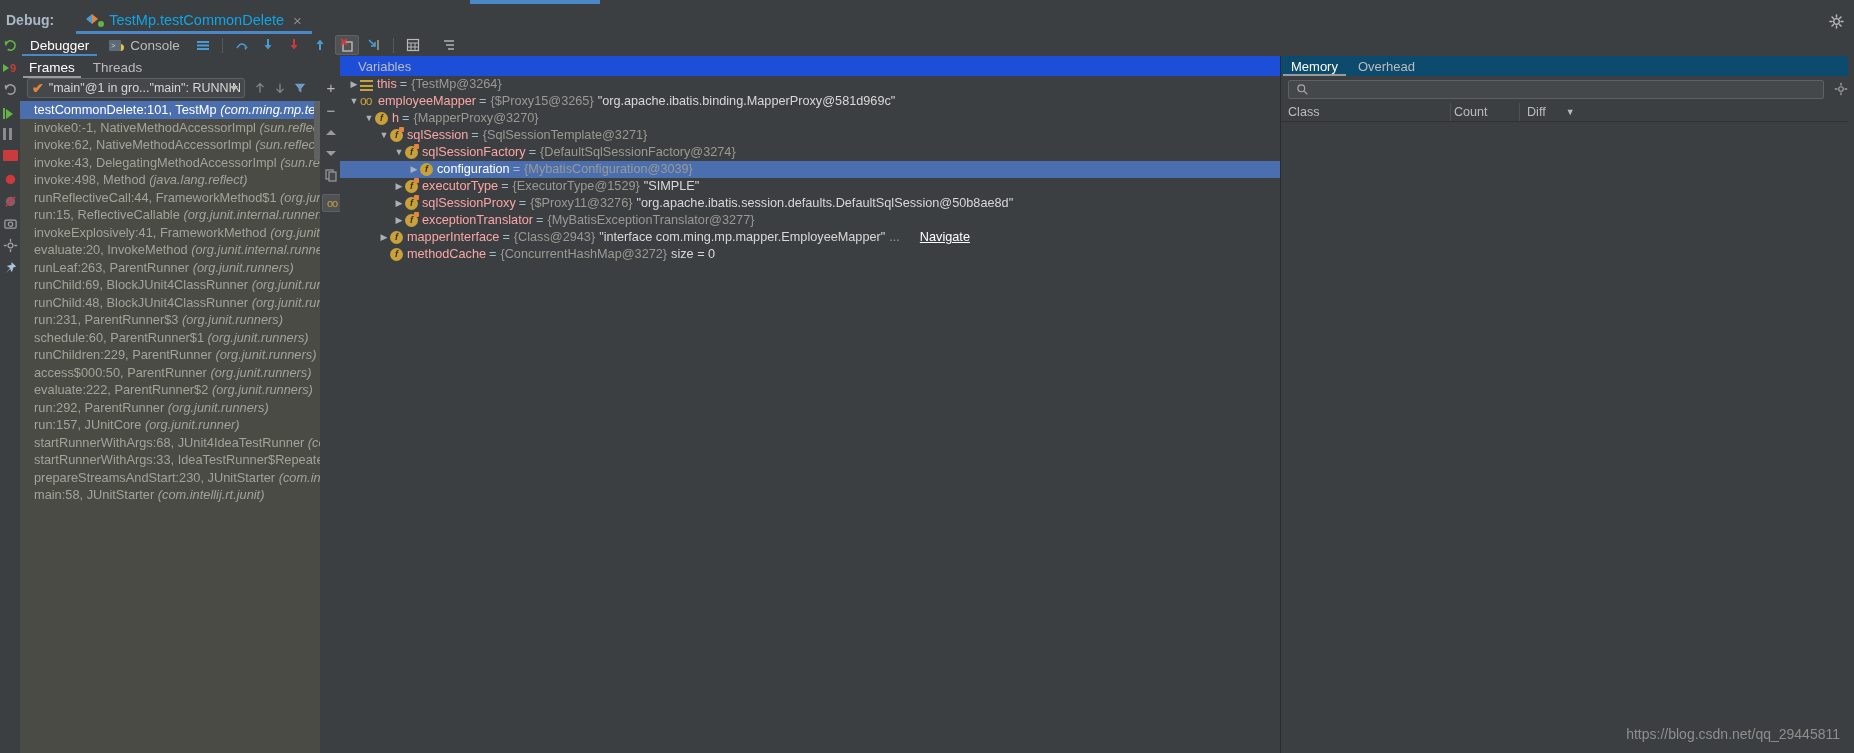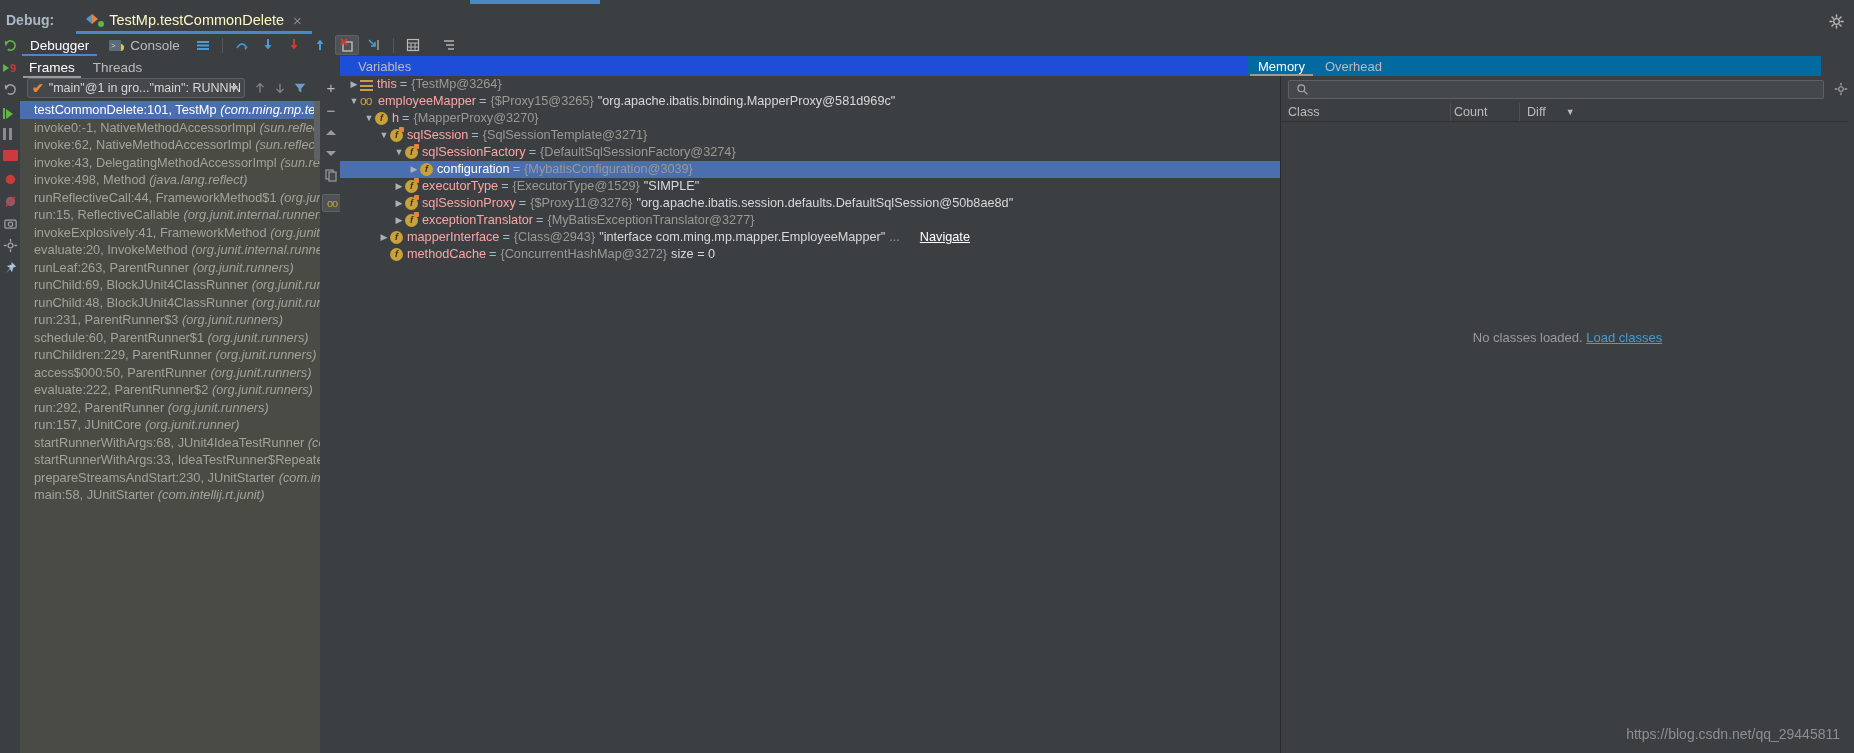--- a/index.html
+++ b/index.html
@@ -36,21 +36,21 @@
     margin-left: 6px; color: #a9b7c6; font-size: 14px; font-weight: bold;
   }
   .debug-tab {
     margin-left: 22px; height: 28px; display: flex; align-items: center;
     padding: 0 10px; position: relative;
   }
   .debug-tab .tab-underline {
     position: absolute; left: 0; right: 0; bottom: 0; height: 3px;
     background: #4a88c7;
   }
-  .debug-tab .tabtext { color: #fef9c3; font-size: 14.5px; }
+  .debug-tab .tabtext { color: #0ea5e9; font-size: 14.5px; }
   .debug-tab .closex { margin-left: 9px; color: #8a8a8a; font-size: 15px; }
   .ico-runtab {
     width: 16px; height: 14px; margin-right: 7px; position: relative; display:inline-block;
   }
   .ico-runtab .tri {
     position:absolute; left:0; top:1px; width:0;height:0;
     border-top:5px solid transparent;border-bottom:5px solid transparent;
     border-right:6px solid #4a9bd4;
   }
   .ico-runtab .tri2 {
@@ -174,22 +174,22 @@
   }
   .ic-this { width:13px; height:11px; margin-right:4px; flex:0 0 13px; display:flex; flex-direction:column; justify-content:space-between; padding-top:2px;}
   .ic-this i { display:block; height:2px; background:#c9a13b; }
   .ic-oo { color:#c9a13b; font-size:12px; margin-right:4px; flex:0 0 14px; letter-spacing:-1px;}
 
   
   .memdiv {
     position:absolute; left:1280px; top:56px; width:1px; height:697px; background:#2b2b2b;
   }
   .memtabs {
-    position:absolute; left:1248px; top:56px; width:573px; height:20px;
-    background:#0369a1; display:flex; align-items:center;
+    position:absolute; left:1281px; top:56px; width:573px; height:20px;
+    background:#0c4a6e; display:flex; align-items:center;
   }
   .memtabs .mt { padding:0 10px; height:20px; display:flex;align-items:center;font-size:13px;position:relative;color:#bbbbbb;}
   .memtabs .mt.active { color:#ffffff; }
   .memtabs .mt.active .u { position:absolute;left:2px;right:2px;bottom:0;height:2px;background:#9a9a9a;}
   .memsearch {
     position:absolute; left:1288px; top:80px; width:536px; height:19px;
     background:#45484a; border:1px solid #5e6163; border-radius:2px;
     display:flex; align-items:center; box-sizing:border-box;
   }
   .memsearch .si { margin: 0 6px 0 7px; }
@@ -594,21 +594,17 @@
     <div class="c c1">Class</div>
     <div class="vline"></div>
     <div class="c c2" style="margin-left:3px;">Count</div>
     <div class="vline"></div>
     <div class="c c3" style="margin-left:7px;display:flex;align-items:center;gap:20px;">
       <span>Diff</span>
       <span style="font-size:9px;color:#bbb;">▼</span>
     </div>
   </div>
 
-  <div class="memempty">
-    <span>No classes loaded.</span>
-    <a href="#">Load classes</a>
-  </div>
 
   <div class="rscroll"></div>
 
   <div class="watermark">https://blog.csdn.net/qq_29445811</div>
 </div>
 
 </body></html>

